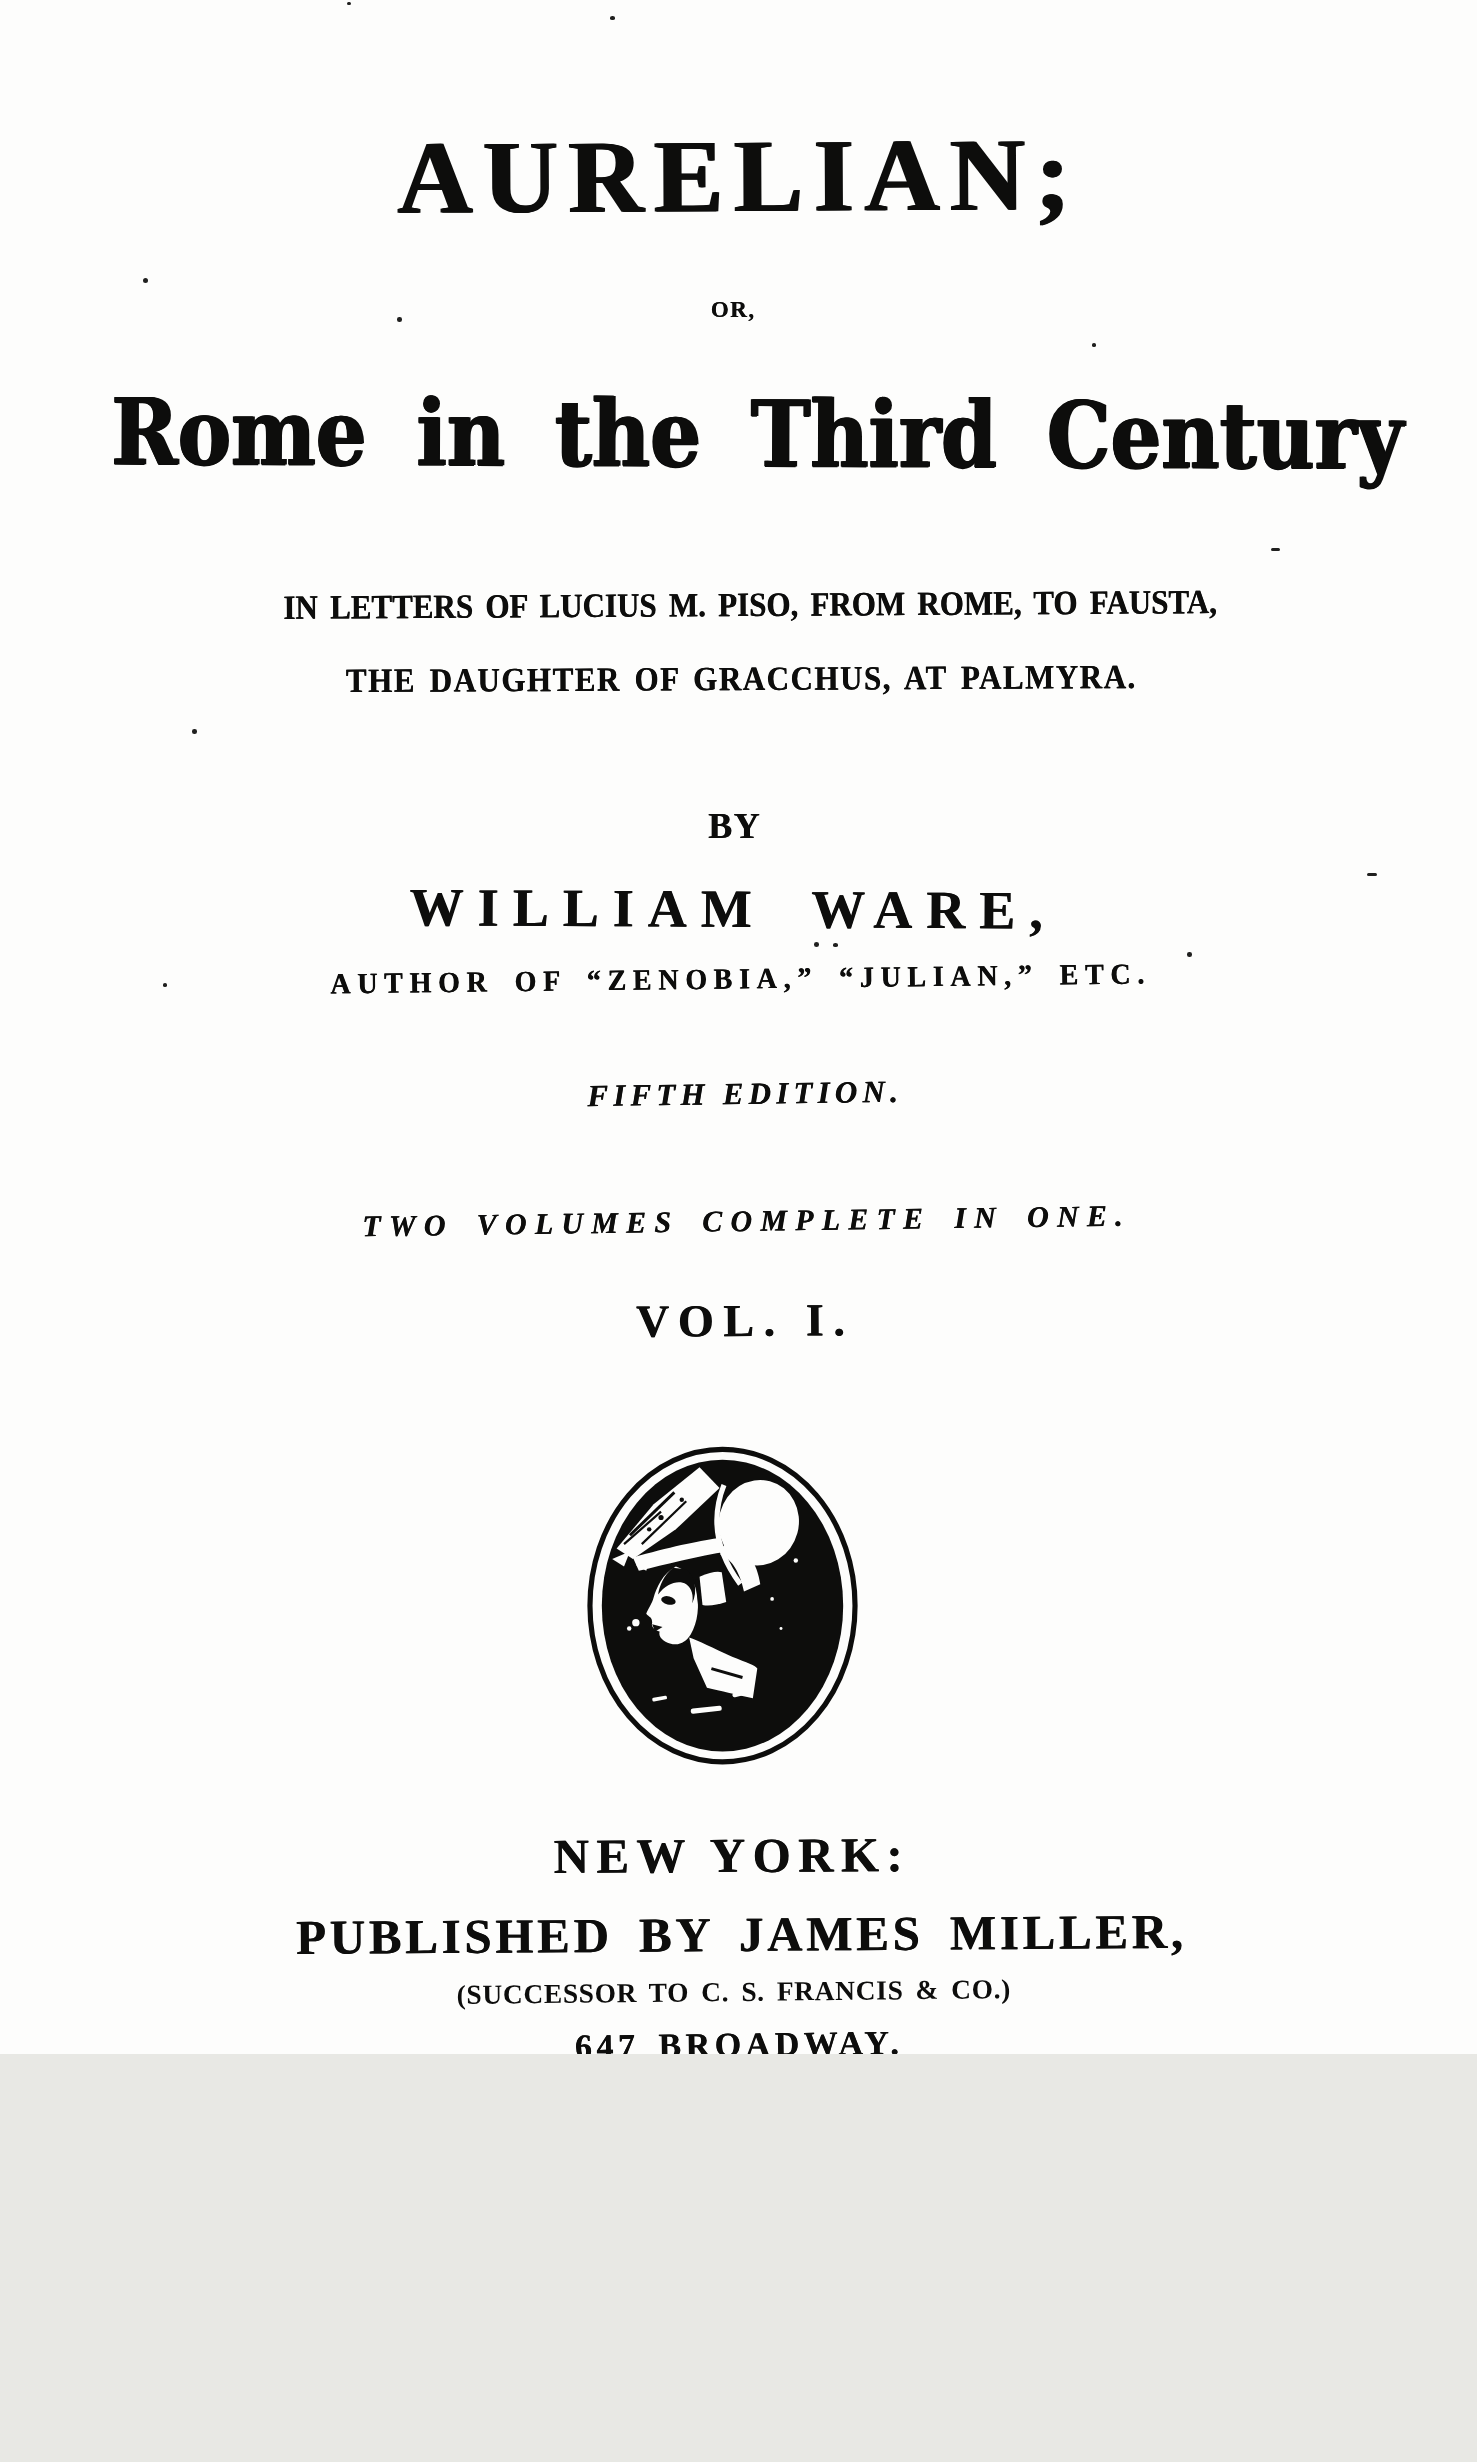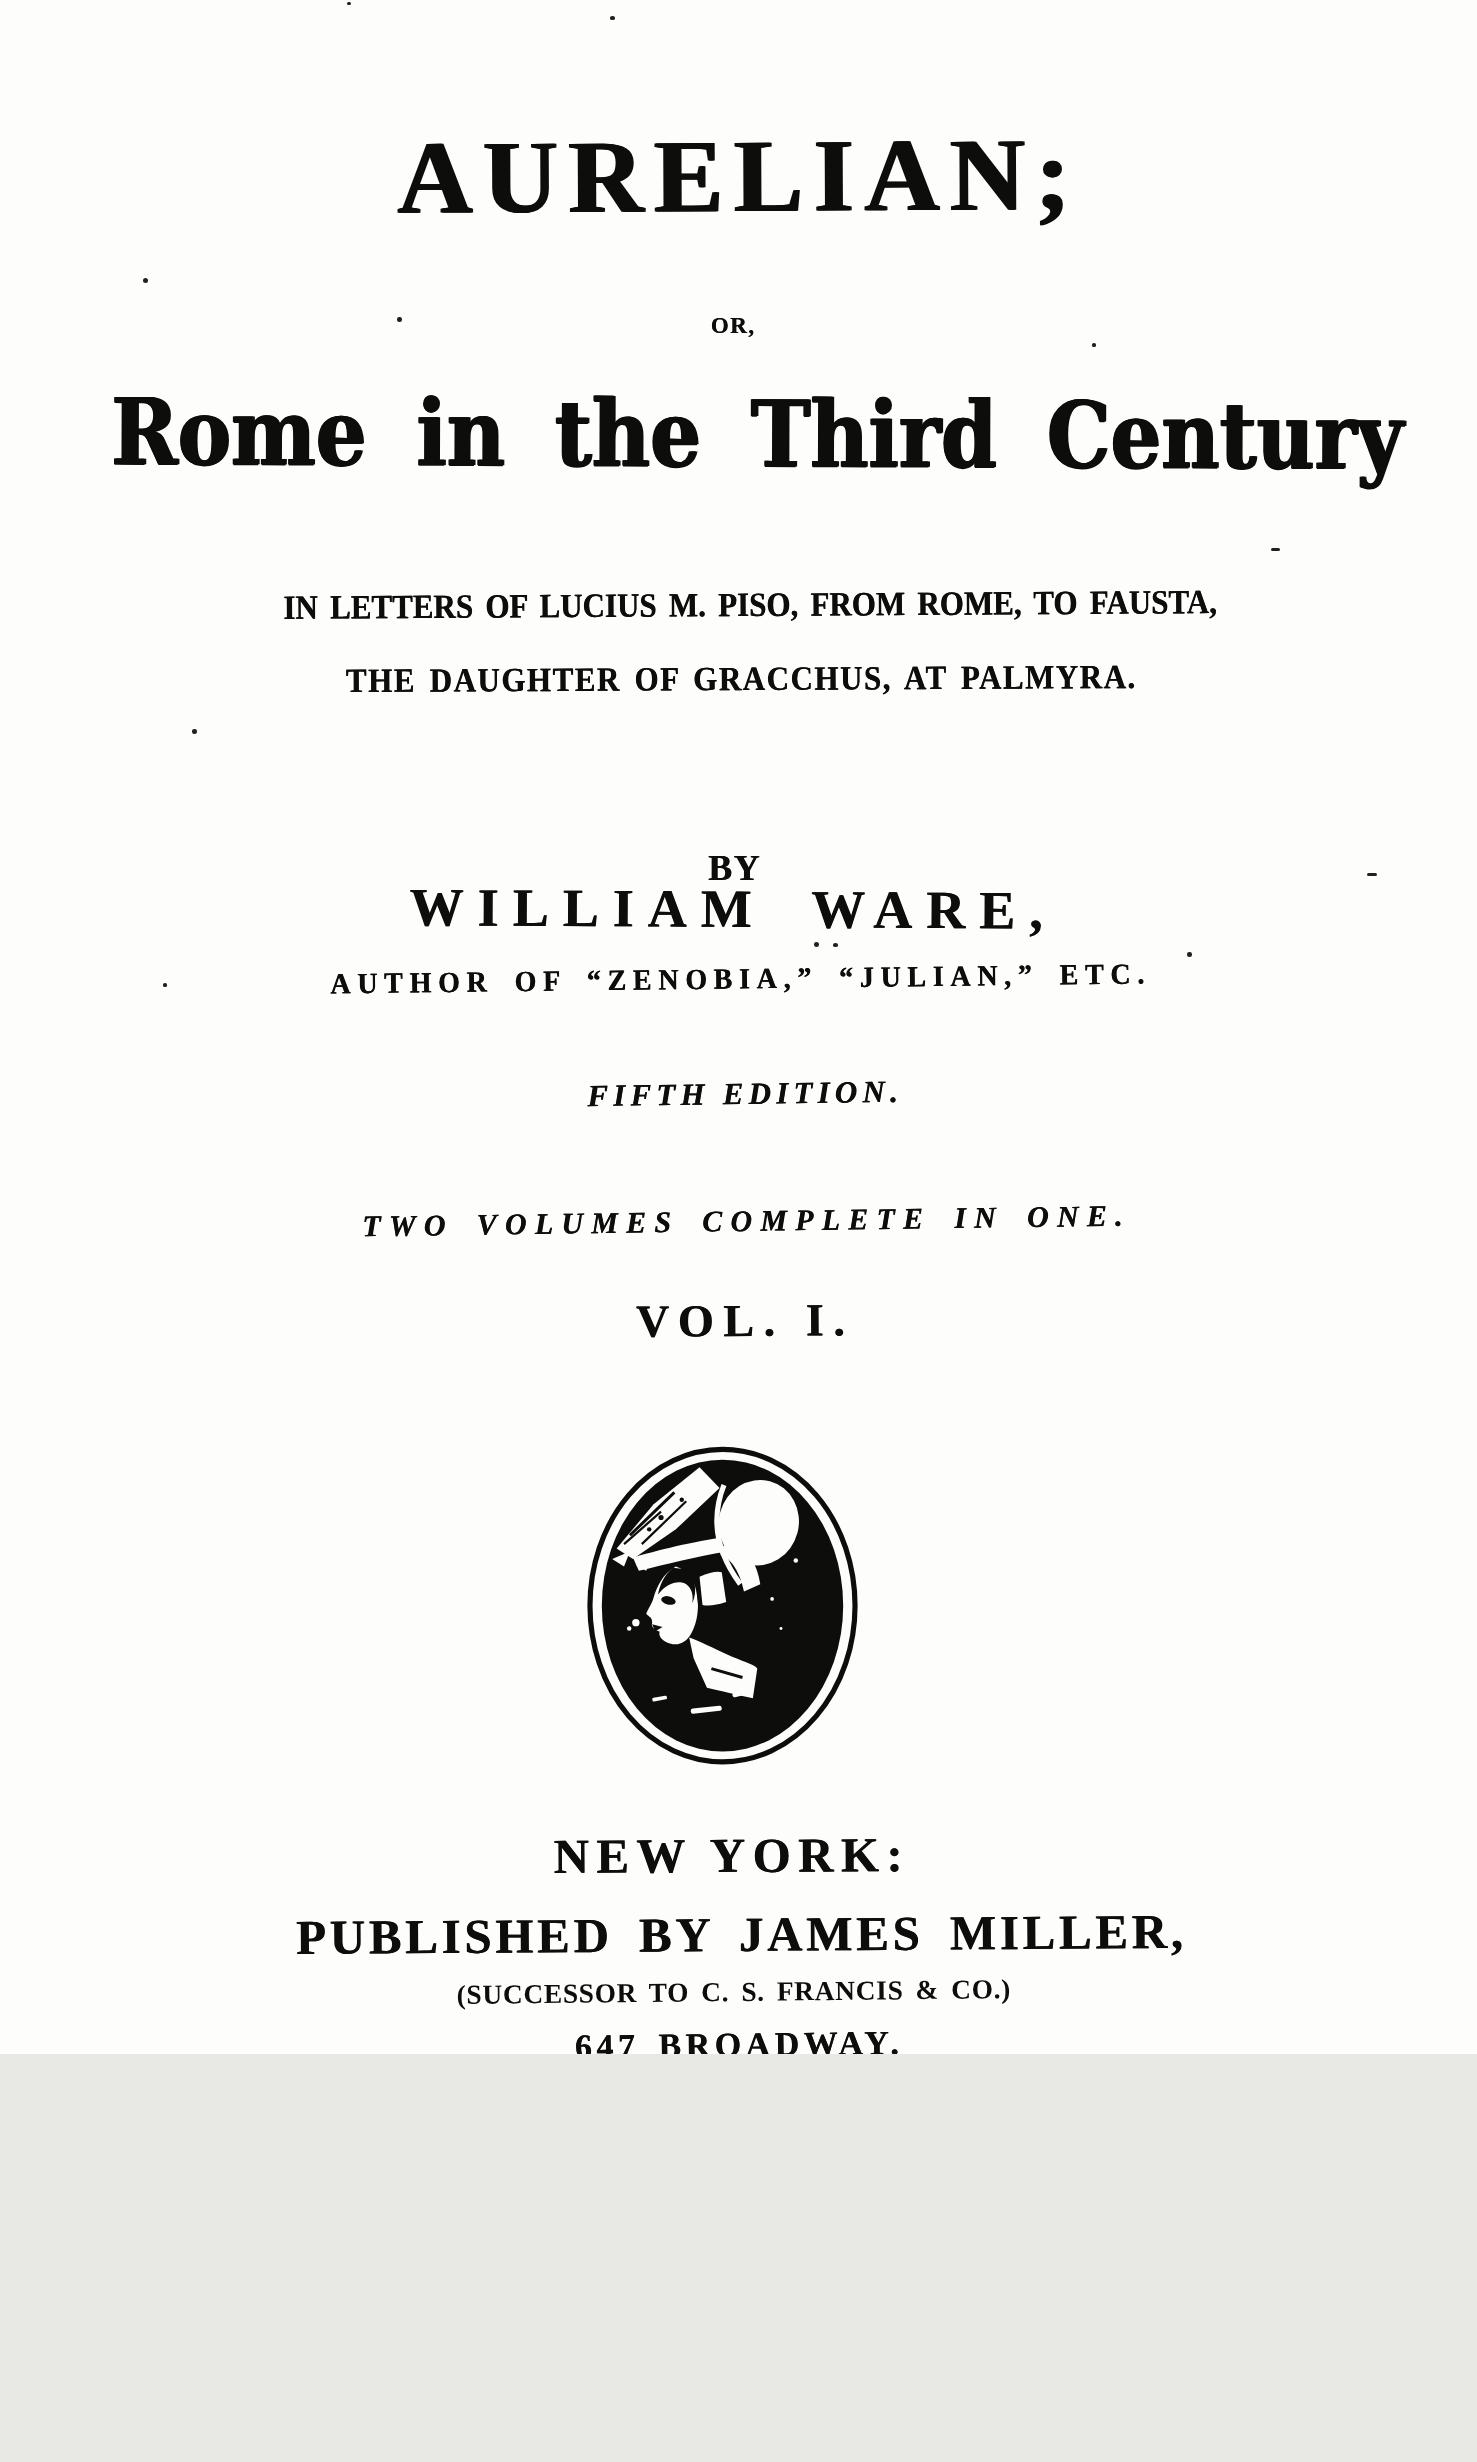--- a/index.html
+++ b/index.html
@@ -21,21 +21,21 @@
     white-space: nowrap;
     color: #0d0d0c;
   }
   
   .title {
     top: 114px; font-size: 104px; font-weight: bold; letter-spacing: 10.4px;
     transform: rotate(-0.3deg);
     text-shadow: 1.1px 0 0 currentColor, -1.1px 0 0 currentColor;
   }
   .or {
-    top: 312px; font-size: 23px; font-weight: bold; letter-spacing: 1.5px;
+    top: 296px; font-size: 23px; font-weight: bold; letter-spacing: 1.5px;
     transform: translateX(-6px);
     text-shadow: 0.4px 0 0 currentColor;
   }
   
   .gothic {
     top: 386px; font-size: 80px; font-weight: bold;
     font-family: "DejaVu Serif", "Liberation Serif", serif;
     word-spacing: 22px;
     transform: translateX(18px) rotate(0.2deg) scaleY(1.15);
     text-shadow: 1.5px 0 0 currentColor, -0.7px 0 0 currentColor, 0 0.7px 0 currentColor;
@@ -47,21 +47,20 @@
   }
   .desc2 {
     top: 660px; font-size: 31px; font-weight: bold; letter-spacing: 1.5px; word-spacing: 4.5px;
     transform: translateX(2.2px) rotate(-0.3deg) scaleY(1.1);
     text-shadow: 0.4px 0 0 currentColor;
   }
   .by {
     top: 805px; font-size: 36px; font-weight: bold; letter-spacing: 1.5px;
     transform: translateX(-4.5px);
     text-shadow: 0.4px 0 0 currentColor;
-    margin-top: 42px;
   }
   .author {
     top: 877px; font-size: 54px; font-weight: bold; letter-spacing: 14px; word-spacing: 19px;
     transform: translateX(-6px) rotate(0.3deg);
     text-shadow: 0.6px 0 0 currentColor;
   }
   .credits {
     top: 962px; font-size: 28px; font-weight: bold; letter-spacing: 6.7px; word-spacing: 7.4px;
     transform: translateX(1.5px) rotate(-0.7deg) scaleY(1.05);
     text-shadow: 0.5px 0 0 currentColor;

